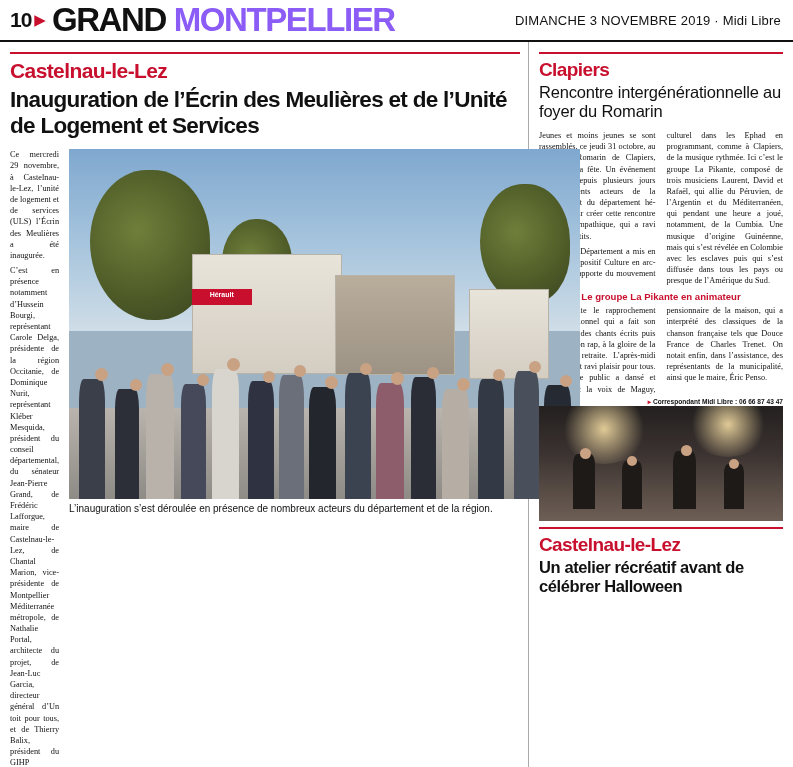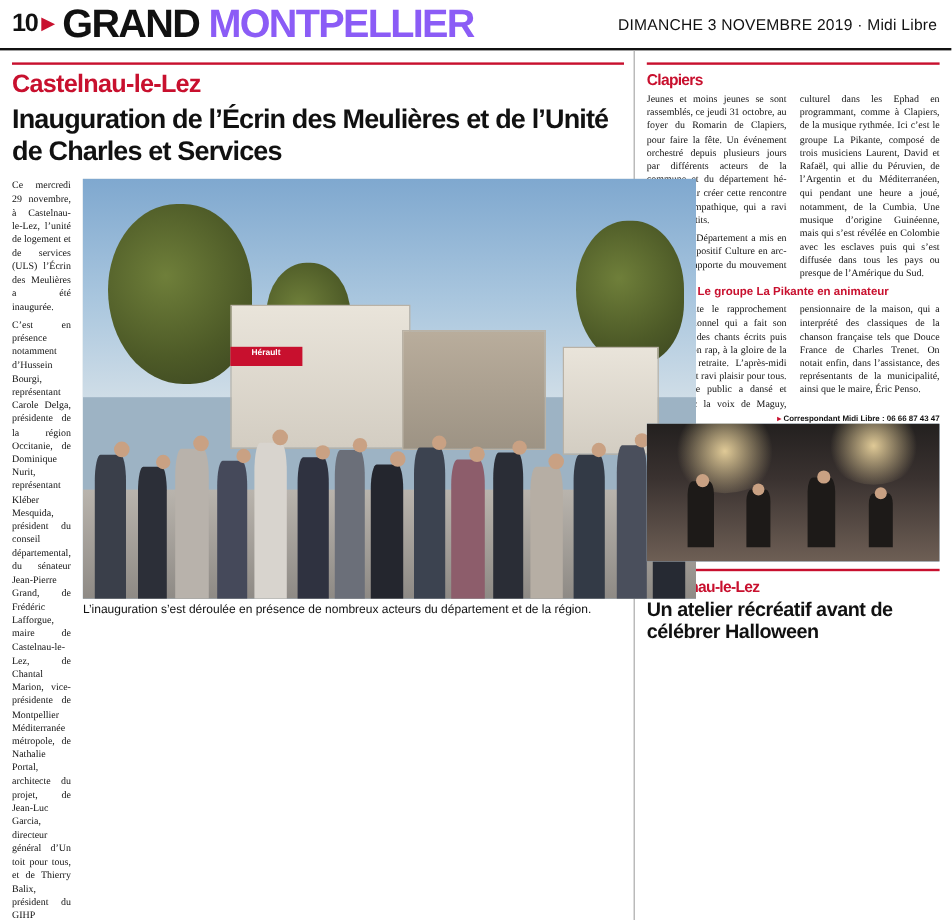--- a/index.html
+++ b/index.html
@@ -72,21 +72,21 @@
   .kicker {
     font-family: "Liberation Sans", sans-serif;
     color: #c8102e;
     font-weight: bold;
     font-size: 21px;
     letter-spacing: -0.6px;
     margin: 0 0 6px 0;
     line-height: 1;
   }
   .kicker.small {
-    font-size: 13px;
+    font-size: 19px;
     margin-bottom: 4px;
   }
   .headline {
     font-family: "Liberation Sans", sans-serif;
     font-weight: bold;
     font-size: 22.5px;
     line-height: 1.16;
     letter-spacing: -0.7px;
     margin: 0 0 10px 0;
   }
@@ -212,21 +212,21 @@
     <span class="gm-2">MONTPELLIER</span>
   </span>
   <span class="masthead-right">DIMANCHE 3 NOVEMBRE 2019 · Midi Libre</span>
 </div>
 
 <div class="content">
 
   <div class="left-zone">
     <hr class="rule-red" style="margin-top:0">
     <div class="kicker">Castelnau-le-Lez</div>
-    <h1 class="headline">Inauguration de l’Écrin des Meulières et de l’Unité de Charles et Services</h1>
+    <h1 class="headline">Inauguration de l’Écrin des Meulières et de l’Unité de Logement et Services</h1>
 
     <div style="display:flex; gap:10px;">
       <div style="width:160px;" class="colwrap">
         <p>Ce mercredi 29 novembre, à Castelnau-le-Lez, l’unité de logement et de services (ULS) l’Écrin des Meulières a été inaugurée.</p>
         <p>C’est en présence notamment d’Hussein Bourgi, représentant Carole Delga, présidente de la région Occitanie, de Dominique Nurit, représentant Kléber Mesquida, président du conseil départemental, du sénateur Jean-Pierre Grand, de Frédéric Lafforgue, maire de Castelnau-le-Lez, de Chantal Marion, vice-présidente de Montpellier Méditerranée métropole, de Nathalie Portal, architecte du projet, de Jean-Luc Garcia, directeur général d’Un toit pour tous, et de Thierry Balix, président du GIHP (groupement pour l’insertion des personnes handicapées physiques) Occitanie-LR que s’est déroulée la cérémonie.</p>
         <p></p>
 
       </div>
 
       <div style="flex:1;">
@@ -279,20 +279,21 @@
         </div>
         <div class="cap">L’inauguration s’est déroulée en présence de nombreux acteurs du département et de la région.</div>
       </div>
     </div>
 
   </div>
 
   <div class="right-zone">
     <hr class="rule-red" style="margin-top:0">
     <div class="kicker small">Clapiers</div>
+    <h2 class="headline r">Rencontre intergénérationnelle au foyer du Romarin</h2>
 
     <div class="cols2">
       <p>Jeunes et moins jeunes se sont rassemblés, ce jeudi 31 octobre, au foyer du Romarin de Clapiers, pour faire la fête. Un événement orchestré depuis plusieurs jours par différents acteurs de la commune et du département hé-raudiais pour créer cette rencontre joyeuse, sympathique, qui a ravi grands et petits.</p>
       <p>En effet, le Département a mis en place un dispositif Culture en arc-en-ciel qui apporte du mouvement culturel dans les Ephad en programmant, comme à Clapiers, de la musique rythmée. Ici c’est le groupe La Pikante, composé de trois musiciens Laurent, David et Rafaël, qui allie du Péruvien, de l’Argentin et du Méditerranéen, qui pendant une heure a joué, notamment, de la Cumbia. Une musique d’origine Guinéenne, mais qui s’est révélée en Colombie avec les esclaves puis qui s’est diffusée dans tous les pays ou presque de l’Amérique du Sud.</p>
     </div>
 
     <div class="subhead red" style="text-align:center">Le groupe La Pikante en animateur</div>
 
     <div class="cols2">
       <p>C’est ensuite le rapprochement intergénérationnel qui a fait son show, avec des chants écrits puis chantés façon rap, à la gloire de la maison de retraite. L’après-midi s’est élevé et ravi plaisir pour tous. Après ça le public a dansé et chanté avec la voix de Maguy, pensionnaire de la maison, qui a interprété des classiques de la chanson française tels que Douce France de Charles Trenet. On notait enfin, dans l’assistance, des représentants de la municipalité, ainsi que le maire, Éric Penso.</p>

